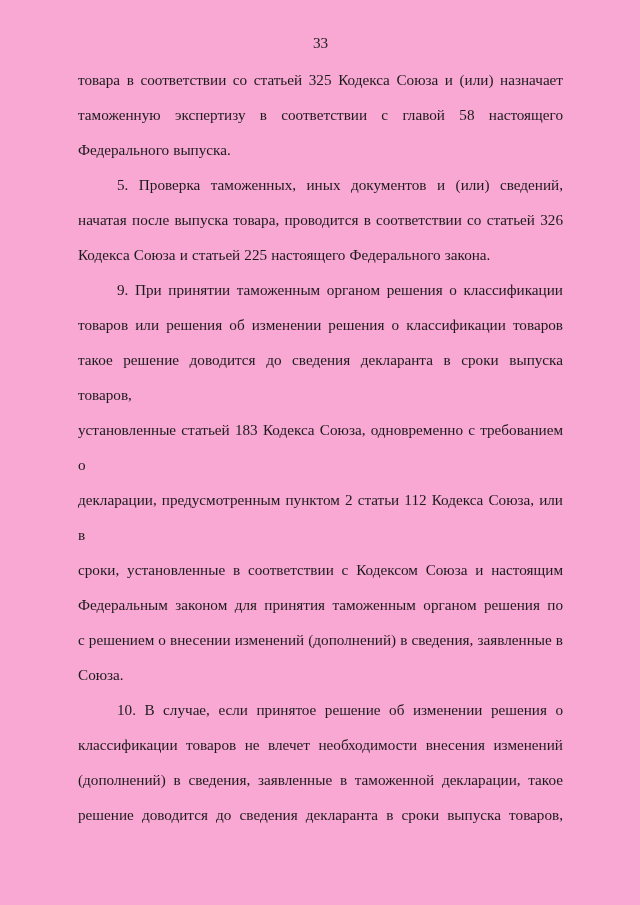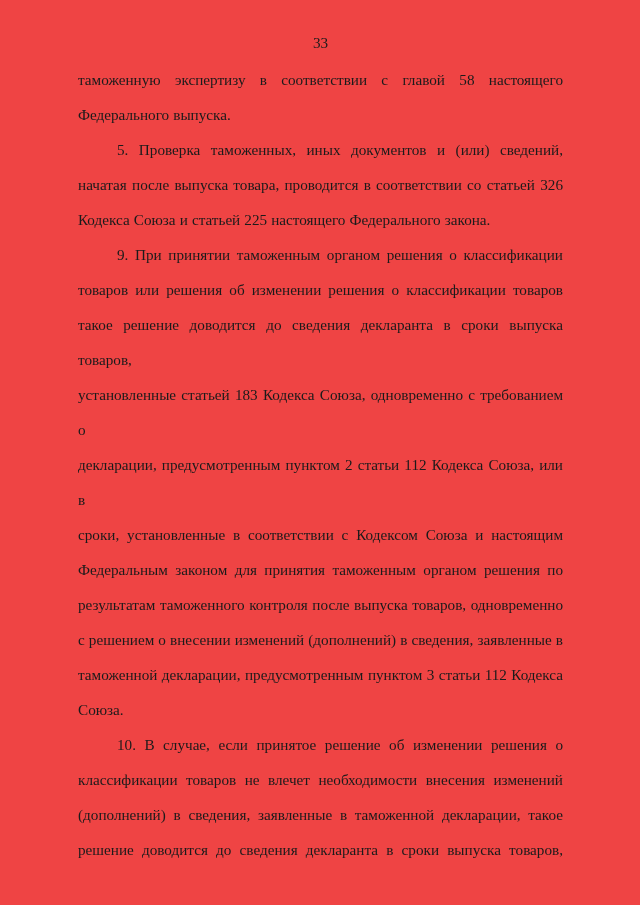--- a/index.html
+++ b/index.html
@@ -4,21 +4,21 @@
 <style>
   html, body {
     margin: 0;
     padding: 0;
     background: #ffffff;
   }
   .page {
     position: relative;
     width: 640px;
     height: 905px;
-    background: #ef4444;
+    background: #f9a8d4;
     color: #1b1b1b;
     font-family: "Liberation Serif", "DejaVu Serif", serif;
     font-size: 15.2px;
     overflow: hidden;
   }
   .page-number {
     position: absolute;
     top: 33px;
     left: 78px;
     width: 485px;
@@ -48,39 +48,38 @@
     text-align-last: left;
   }
 </style>
 </head>
 <body>
 
 <div class="page">
   <div class="page-number">33</div>
   <div class="text-block" id="text-block">
       <div class="paragraph">
+        <div class="line">товара в соответствии со статьей 325 Кодекса Союза и (или) назначает</div>
         <div class="line">таможенную экспертизу в соответствии с главой 58 настоящего</div>
         <div class="line last">Федерального выпуска.</div>
       </div>
       <div class="paragraph">
         <div class="line indent">5. Проверка таможенных, иных документов и (или) сведений,</div>
         <div class="line">начатая после выпуска товара, проводится в соответствии со статьей 326</div>
         <div class="line last">Кодекса Союза и статьей 225 настоящего Федерального закона.</div>
       </div>
       <div class="paragraph">
         <div class="line indent">9. При принятии таможенным органом решения о классификации</div>
         <div class="line">товаров или решения об изменении решения о классификации товаров</div>
         <div class="line">такое решение доводится до сведения декларанта в сроки выпуска товаров,</div>
         <div class="line">установленные статьей 183 Кодекса Союза, одновременно с требованием о</div>
         <div class="line">декларации, предусмотренным пунктом 2 статьи 112 Кодекса Союза, или в</div>
         <div class="line">сроки, установленные в соответствии с Кодексом Союза и настоящим</div>
         <div class="line">Федеральным законом для принятия таможенным органом решения по</div>
-        <div class="line">результатам таможенного контроля после выпуска товаров, одновременно</div>
         <div class="line">с решением о внесении изменений (дополнений) в сведения, заявленные в</div>
-        <div class="line">таможенной декларации, предусмотренным пунктом 3 статьи 112 Кодекса</div>
         <div class="line last">Союза.</div>
       </div>
       <div class="paragraph">
         <div class="line indent">10. В случае, если принятое решение об изменении решения о</div>
         <div class="line">классификации товаров не влечет необходимости внесения изменений</div>
         <div class="line">(дополнений) в сведения, заявленные в таможенной декларации, такое</div>
         <div class="line">решение доводится до сведения декларанта в сроки выпуска товаров,</div>
       </div>
     </div>
 </div>

